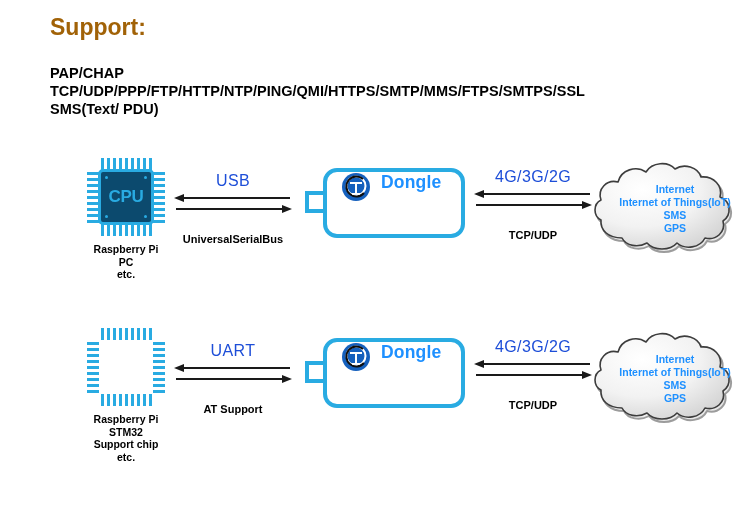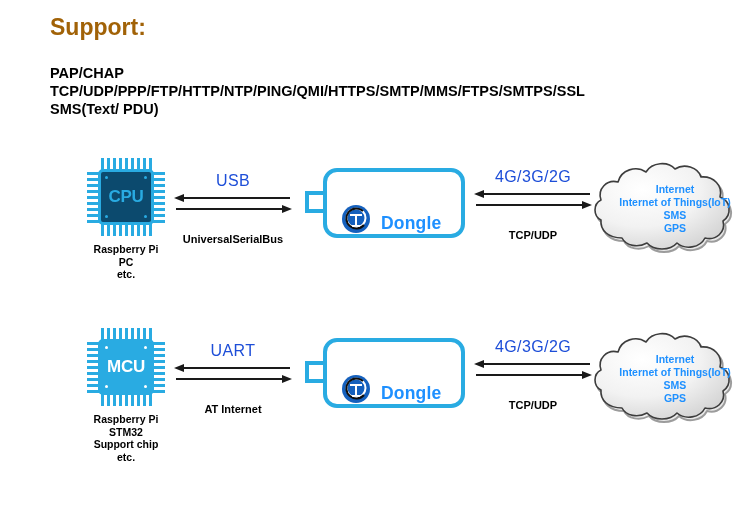--- a/index.html
+++ b/index.html
@@ -166,21 +166,21 @@
     position: absolute;
     left: 18px;
     top: 0;
     width: 142px;
     height: 70px;
     box-sizing: border-box;
     background: #ffffff;
     border: 4px solid #29ABE2;
     border-radius: 14px;
     display: flex;
-    align-items: flex-end;
+    align-items: flex-start;
     padding-left: 14px;
   }
   .dongle-logo {
     width: 30px;
     height: 30px;
     flex: 0 0 30px;
     margin-right: 10px;
   }
   .dongle-text {
     font-size: 17.5px;
@@ -391,45 +391,38 @@
             <rect x="66" y="20" width="12" height="3"></rect>
           <rect x="66" y="26" width="12" height="3"></rect>
             <rect x="66" y="32" width="12" height="3"></rect>
           <rect x="66" y="38" width="12" height="3"></rect>
             <rect x="66" y="44" width="12" height="3"></rect>
           <rect x="66" y="50" width="12" height="3"></rect>
             <rect x="66" y="56" width="12" height="3"></rect>
           <rect x="66" y="62" width="12" height="3"></rect>
         </g>
       </svg>
-      <div class="chip-body solid">
-        <span class="chip-dot tl"></span>
-        <span class="chip-dot tr"></span>
-        <span class="chip-dot bl"></span>
-        <span class="chip-dot br"></span>
-        <span class="chip-label">MCU</span>
-      </div>
     </div>
     <div class="chip-caption">
       <span>Raspberry Pi</span>
       <span>STM32</span>
       <span>Support chip</span>
       <span>etc.</span>
     </div>
   </div>
 
   <div class="arrow-pair" id="arrow-uart">
     <div class="arrow-top-label">UART</div>
     <svg class="arrow-lines" viewBox="0 0 118 22">
       <line x1="6" y1="5" x2="116" y2="5" stroke="#1a1a1a" stroke-width="2"></line>
       <polygon points="0,5 10,1 10,9" fill="#1a1a1a"></polygon>
       <line x1="2" y1="16" x2="112" y2="16" stroke="#1a1a1a" stroke-width="2"></line>
       <polygon points="118,16 108,12 108,20" fill="#1a1a1a"></polygon>
     </svg>
-    <div class="arrow-bottom-label">AT Internet</div>
+    <div class="arrow-bottom-label">AT Support</div>
   </div>
 
   <div class="dongle-group">
     <div class="dongle-connector"></div>
     <div class="dongle-body">
       <svg class="dongle-logo" viewBox="0 0 30 30">
         <circle cx="15" cy="15" r="14" fill="#1560BD"></circle>
         <circle cx="15" cy="14" r="9.5" fill="none" stroke="#ffffff" stroke-width="2"></circle>
         <path d="M22 7 A10 10 0 1 0 23 21" fill="none" stroke="#0d0d0d" stroke-width="2"></path>
         <rect x="9" y="10" width="12" height="2" fill="#ffffff"></rect>

